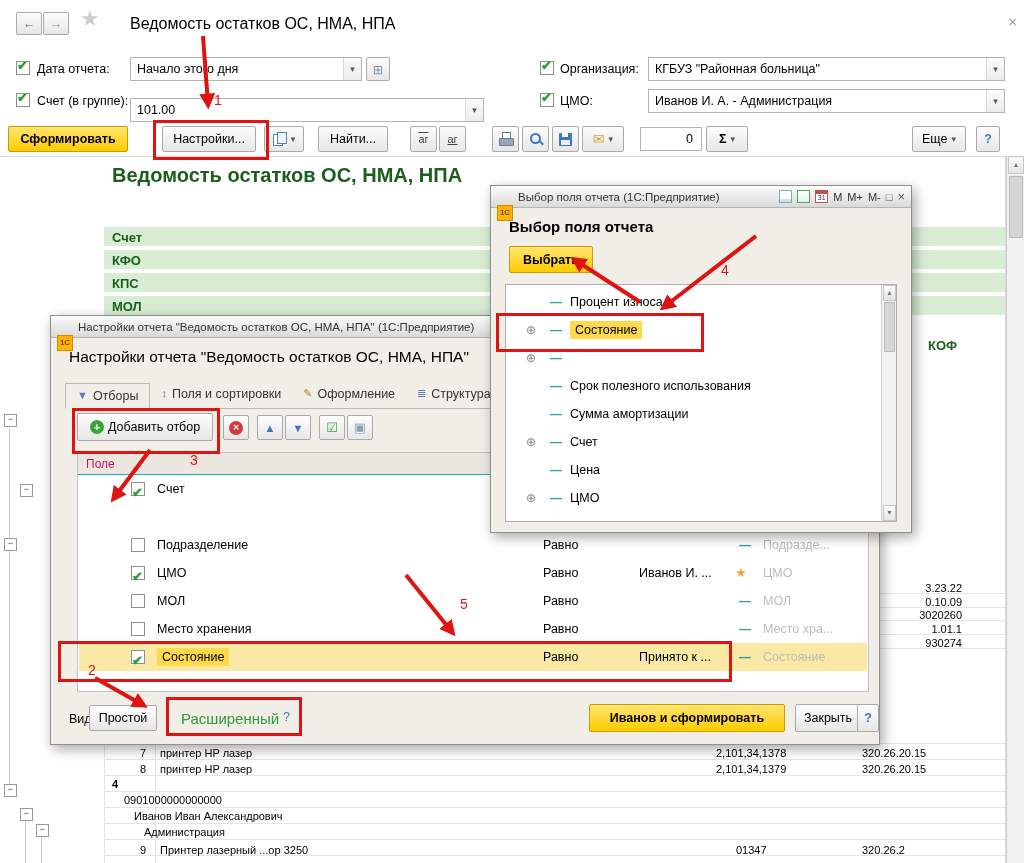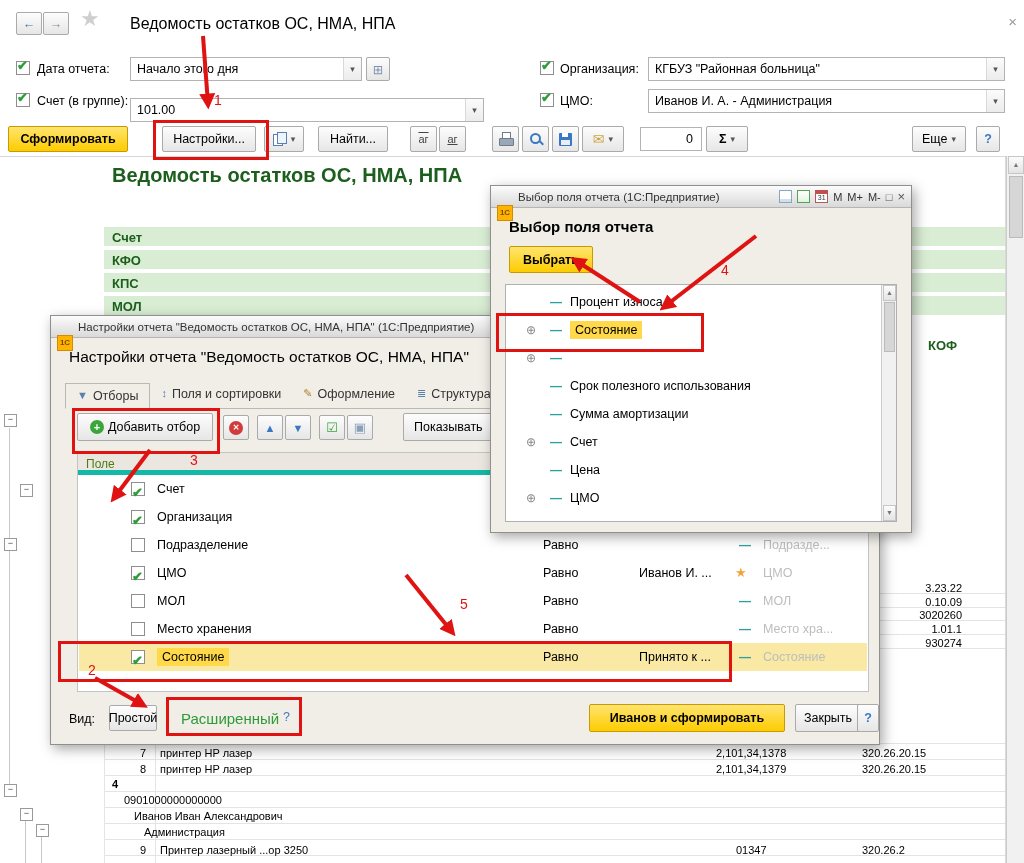--- a/index.html
+++ b/index.html
@@ -39,22 +39,22 @@
   .tbar-ico{width:13px;height:13px;box-sizing:border-box;flex:none;}
   .ico-page{background:#fff;border:1px solid #8aa5c0;box-shadow:inset 0 -3px 0 #cfe0ef;}
   .ico-grid{background:linear-gradient(#ffffff,#dff3df);border:1px solid #58a058;}
   .ico-cal{background:#fff;border:1px solid #b05a5a;border-top:4px solid #c0504d;font-size:7px;line-height:8px;text-align:center;color:#333;}
   .mem{font-size:11px;color:#333;flex:none;}
   .tabstrip{position:absolute;display:flex;align-items:flex-end;border-bottom:1px solid #b9b9b9;box-sizing:border-box;}
   .tab{height:26px;box-sizing:border-box;padding:5px 11px 0;font-size:12.5px;display:flex;gap:5px;color:#333;white-space:nowrap;}
   .tab.active{background:#f1eee8;border:1px solid #b9b9b9;border-bottom:1px solid #f1eee8;margin-bottom:-1px;}
   .tico{font-size:11px;color:#5b7fae;}
   .stable{position:absolute;background:#fff;border:1px solid #c3c3c3;box-sizing:border-box;}
-  .stable-head{position:absolute;left:0;right:0;top:0;height:22px;background:#ebe7e0;border-bottom:5px solid #14b8a6;
-               font-size:12px;line-height:22px;padding-left:8px;box-sizing:border-box;color:#4d7c0f;}
+  .stable-head{position:absolute;left:0;right:0;top:0;height:22px;background:#ebe7e0;border-bottom:1px solid #14b8a6;
+               font-size:12px;line-height:22px;padding-left:8px;box-sizing:border-box;color:#be185d;}
   .srow{position:absolute;left:1px;right:1px;height:28px;}
   .srow span{line-height:28px;}
   .srow.hl{background:#f9e9a4;}
   .srow-label{position:absolute;left:78px;font-size:12.5px;white-space:nowrap;}
   .marker{background:#ffd94a;padding:2px 5px;}
   .srow-cmp{position:absolute;left:464px;font-size:12.5px;}
   .srow-val{position:absolute;left:560px;font-size:12.5px;white-space:nowrap;}
   .dash-icon{color:#2fa0a0;font-weight:bold;font-size:12px;}
   .faded{position:absolute;left:684px;color:#bdbdbd;font-size:12.5px;white-space:nowrap;}
   .plus-ico{width:14px;height:14px;border-radius:50%;background:#3aa63a;color:#fff;font-size:11px;line-height:14px;text-align:center;font-weight:bold;flex:none;}
@@ -275,32 +275,27 @@
       </div>
     <div class="btn" style="left:234px;top:99px;width:26px;height:25px">
       <span style="color:#3b78c3;font-size:11px">▼</span>
       </div>
     <div class="btn" style="left:268px;top:99px;width:26px;height:25px">
       <span style="color:#3aa63a;font-size:13px">☑</span>
       </div>
     <div class="btn" style="left:296px;top:99px;width:26px;height:25px">
       <span style="color:#8aa0b8;font-size:13px">▣</span>
       </div>
-    <div class="btn" style="left:352px;top:97px;width:150px;height:28px;justify-content:flex-start;padding-left:10px">Показывать</div>
 
     <div class="stable" style="left:26px;top:136px;width:792px;height:240px">
       <div class="stable-head">Поле</div>
 
       <div class="srow" style="top:22px">
         <span class="chk on" style="left:52px;top:7px"></span>
         <span class="srow-label">Счет</span>
-      </div>
-      <div class="srow" style="top:50px">
-        <span class="chk on" style="left:52px;top:7px"></span>
-        <span class="srow-label">Организация</span>
       </div>
       <div class="srow" style="top:78px">
         <span class="chk" style="left:52px;top:7px"></span>
         <span class="srow-label">Подразделение</span>
         <span class="srow-cmp">Равно</span>
         <span class="dash-icon" style="position:absolute;left:660px">—</span>
         <span class="faded">Подразде...</span>
       </div>
       <div class="srow" style="top:106px">
         <span class="chk on" style="left:52px;top:7px"></span>
@@ -328,21 +323,21 @@
         <span class="chk on" style="left:52px;top:7px"></span>
         <span class="srow-label"><span class="marker">Состояние</span></span>
         <span class="srow-cmp">Равно</span>
         <span class="srow-val">Принято к ...</span>
         <span class="dash-icon" style="position:absolute;left:660px">—</span>
         <span class="faded">Состояние</span>
       </div>
     </div>
 
     <span class="abs" style="left:18px;top:396px;font-size:12.5px">Вид:</span>
-    <div class="btn" style="left:58px;top:389px;width:48px;height:26px">Простой</div>
+    <div class="btn" style="left:38px;top:389px;width:68px;height:26px">Простой</div>
     <span class="abs" style="left:130px;top:394px;font-size:15px;color:#2e9b37">Расширенный</span>
     <span class="abs" style="left:232px;top:394px;font-size:12.5px;color:#3b78c3">?</span>
     <div class="btn yellow" style="left:538px;top:388px;width:196px;height:28px">Иванов и сформировать</div>
     <div class="btn" style="left:744px;top:388px;width:66px;height:28px">Закрыть</div>
     <div class="btn" style="left:806px;top:388px;width:22px;height:28px;color:#3b78c3;font-weight:bold">?</div>
   </div>
 
   <div class="dlg" style="left:490px;top:185px;width:422px;height:348px;z-index:20">
     <div class="dlg-title">
       <span class="onec">1С</span>

